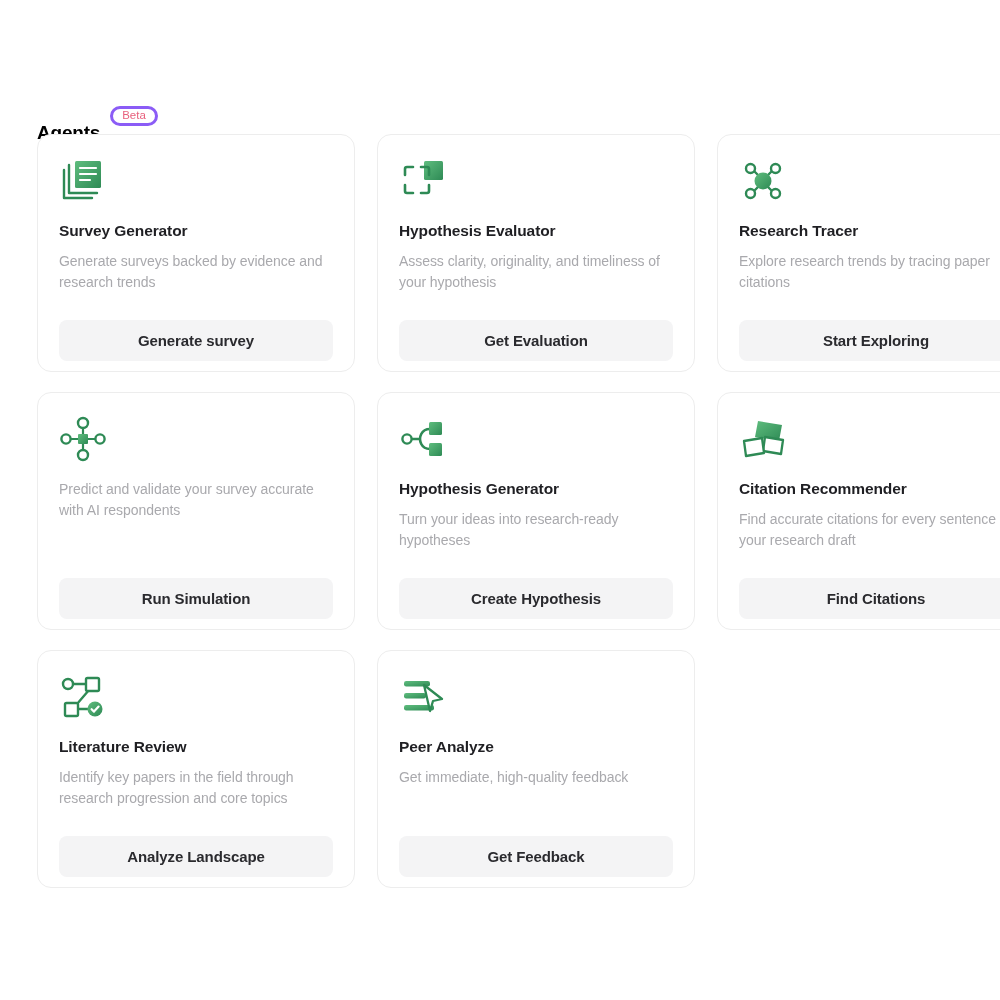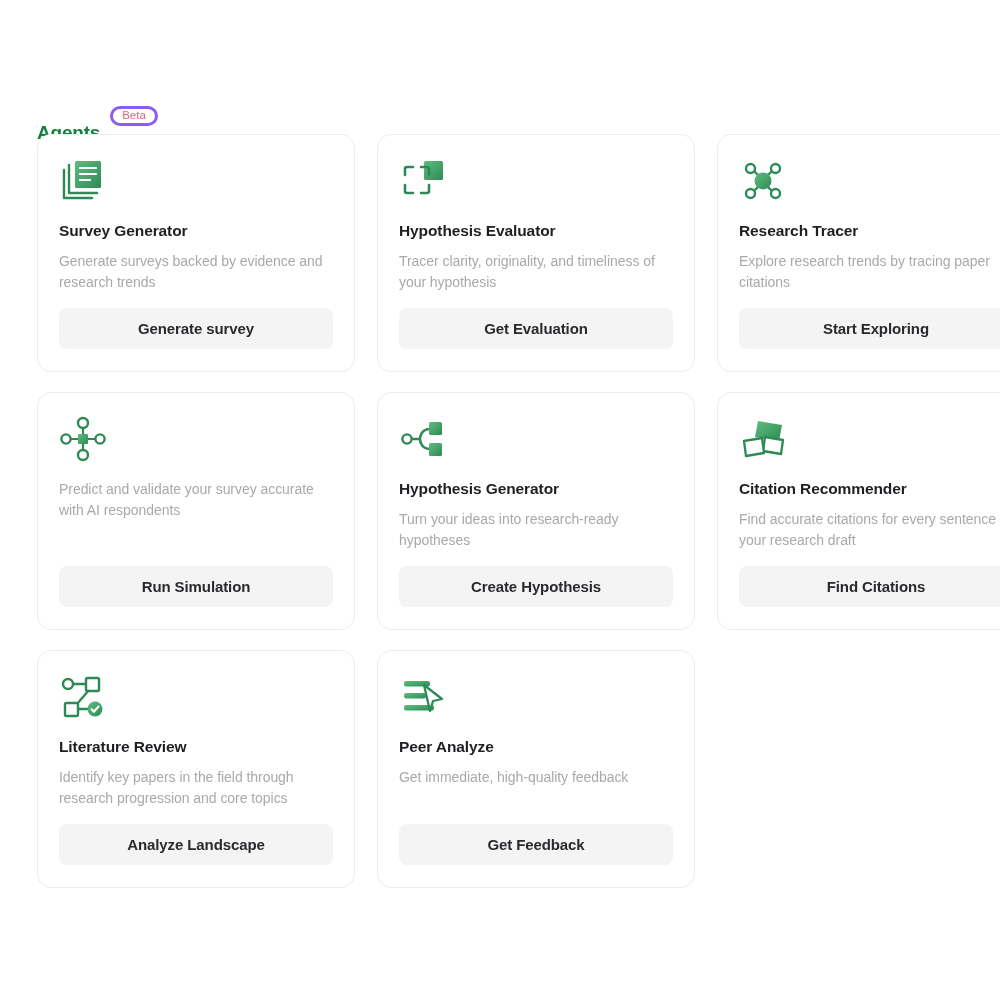--- a/index.html
+++ b/index.html
@@ -29,21 +29,21 @@
     display: flex;
     align-items: center;
     gap: 10px;
     padding-top: 116px;
     height: 24px;
   }
 
   .section-title {
     font-size: 19px;
     font-weight: 700;
-    color: #15803d;
+    color: #000000;
     letter-spacing: -0.2px;
     line-height: 24px;
     margin-top: 33px;
   }
 
   .beta-badge {
     display: inline-flex;
     align-items: center;
     justify-content: center;
     height: 20px;
@@ -64,21 +64,21 @@
     grid-template-columns: 318px 318px 318px;
     column-gap: 22px;
     row-gap: 20px;
     width: 1000px;
   }
 
   .agent-card {
     background: #ffffff;
     border: 1px solid #ededed;
     border-radius: 14px;
-    padding: 22px 21px 22px 21px;
+    padding: 22px 21px 10px 21px;
     height: 238px;
     display: flex;
     flex-direction: column;
   }
 
   .card-icon {
     width: 48px;
     height: 48px;
     margin-bottom: 16px;
     display: block;
@@ -156,21 +156,21 @@
                 <stop offset="1" stop-color="#2e8a55"></stop>
               </linearGradient>
             </defs>
             <rect x="25" y="4" width="19" height="19" rx="1.5" fill="url(#g1)"></rect>
             <path d="M6 18 V12 a2 2 0 0 1 2-2 h6" stroke="#2e8a55" stroke-width="2.6" stroke-linecap="round" stroke-linejoin="round"></path>
             <path d="M30 28 v6 a2 2 0 0 1-2 2 h-6" stroke="#2e8a55" stroke-width="2.6" stroke-linecap="round" stroke-linejoin="round"></path>
             <path d="M6 28 v6 a2 2 0 0 0 2 2 h6" stroke="#2e8a55" stroke-width="2.6" stroke-linecap="round" stroke-linejoin="round"></path>
             <path d="M30 18 V12 a2 2 0 0 0-2-2 h-6" stroke="#2e8a55" stroke-width="2.6" stroke-linecap="round" stroke-linejoin="round"></path>
           </svg></span>
         <div class="card-title">Hypothesis Evaluator</div>
-        <div class="card-desc">Tracer clarity, originality, and timeliness of your hypothesis</div>
+        <div class="card-desc">Assess clarity, originality, and timeliness of your hypothesis</div>
         <button class="card-action">Get Evaluation</button>
       </div>
       <div class="agent-card">
         <span class="card-icon"><svg viewBox="0 0 48 48" width="48" height="48" fill="none">
             <defs>
               <linearGradient id="g2" x1="0" y1="0" x2="1" y2="1" gradientUnits="objectBoundingBox">
                 <stop offset="0" stop-color="#5fbd7e"></stop>
                 <stop offset="1" stop-color="#2e8a55"></stop>
               </linearGradient>
             </defs>

